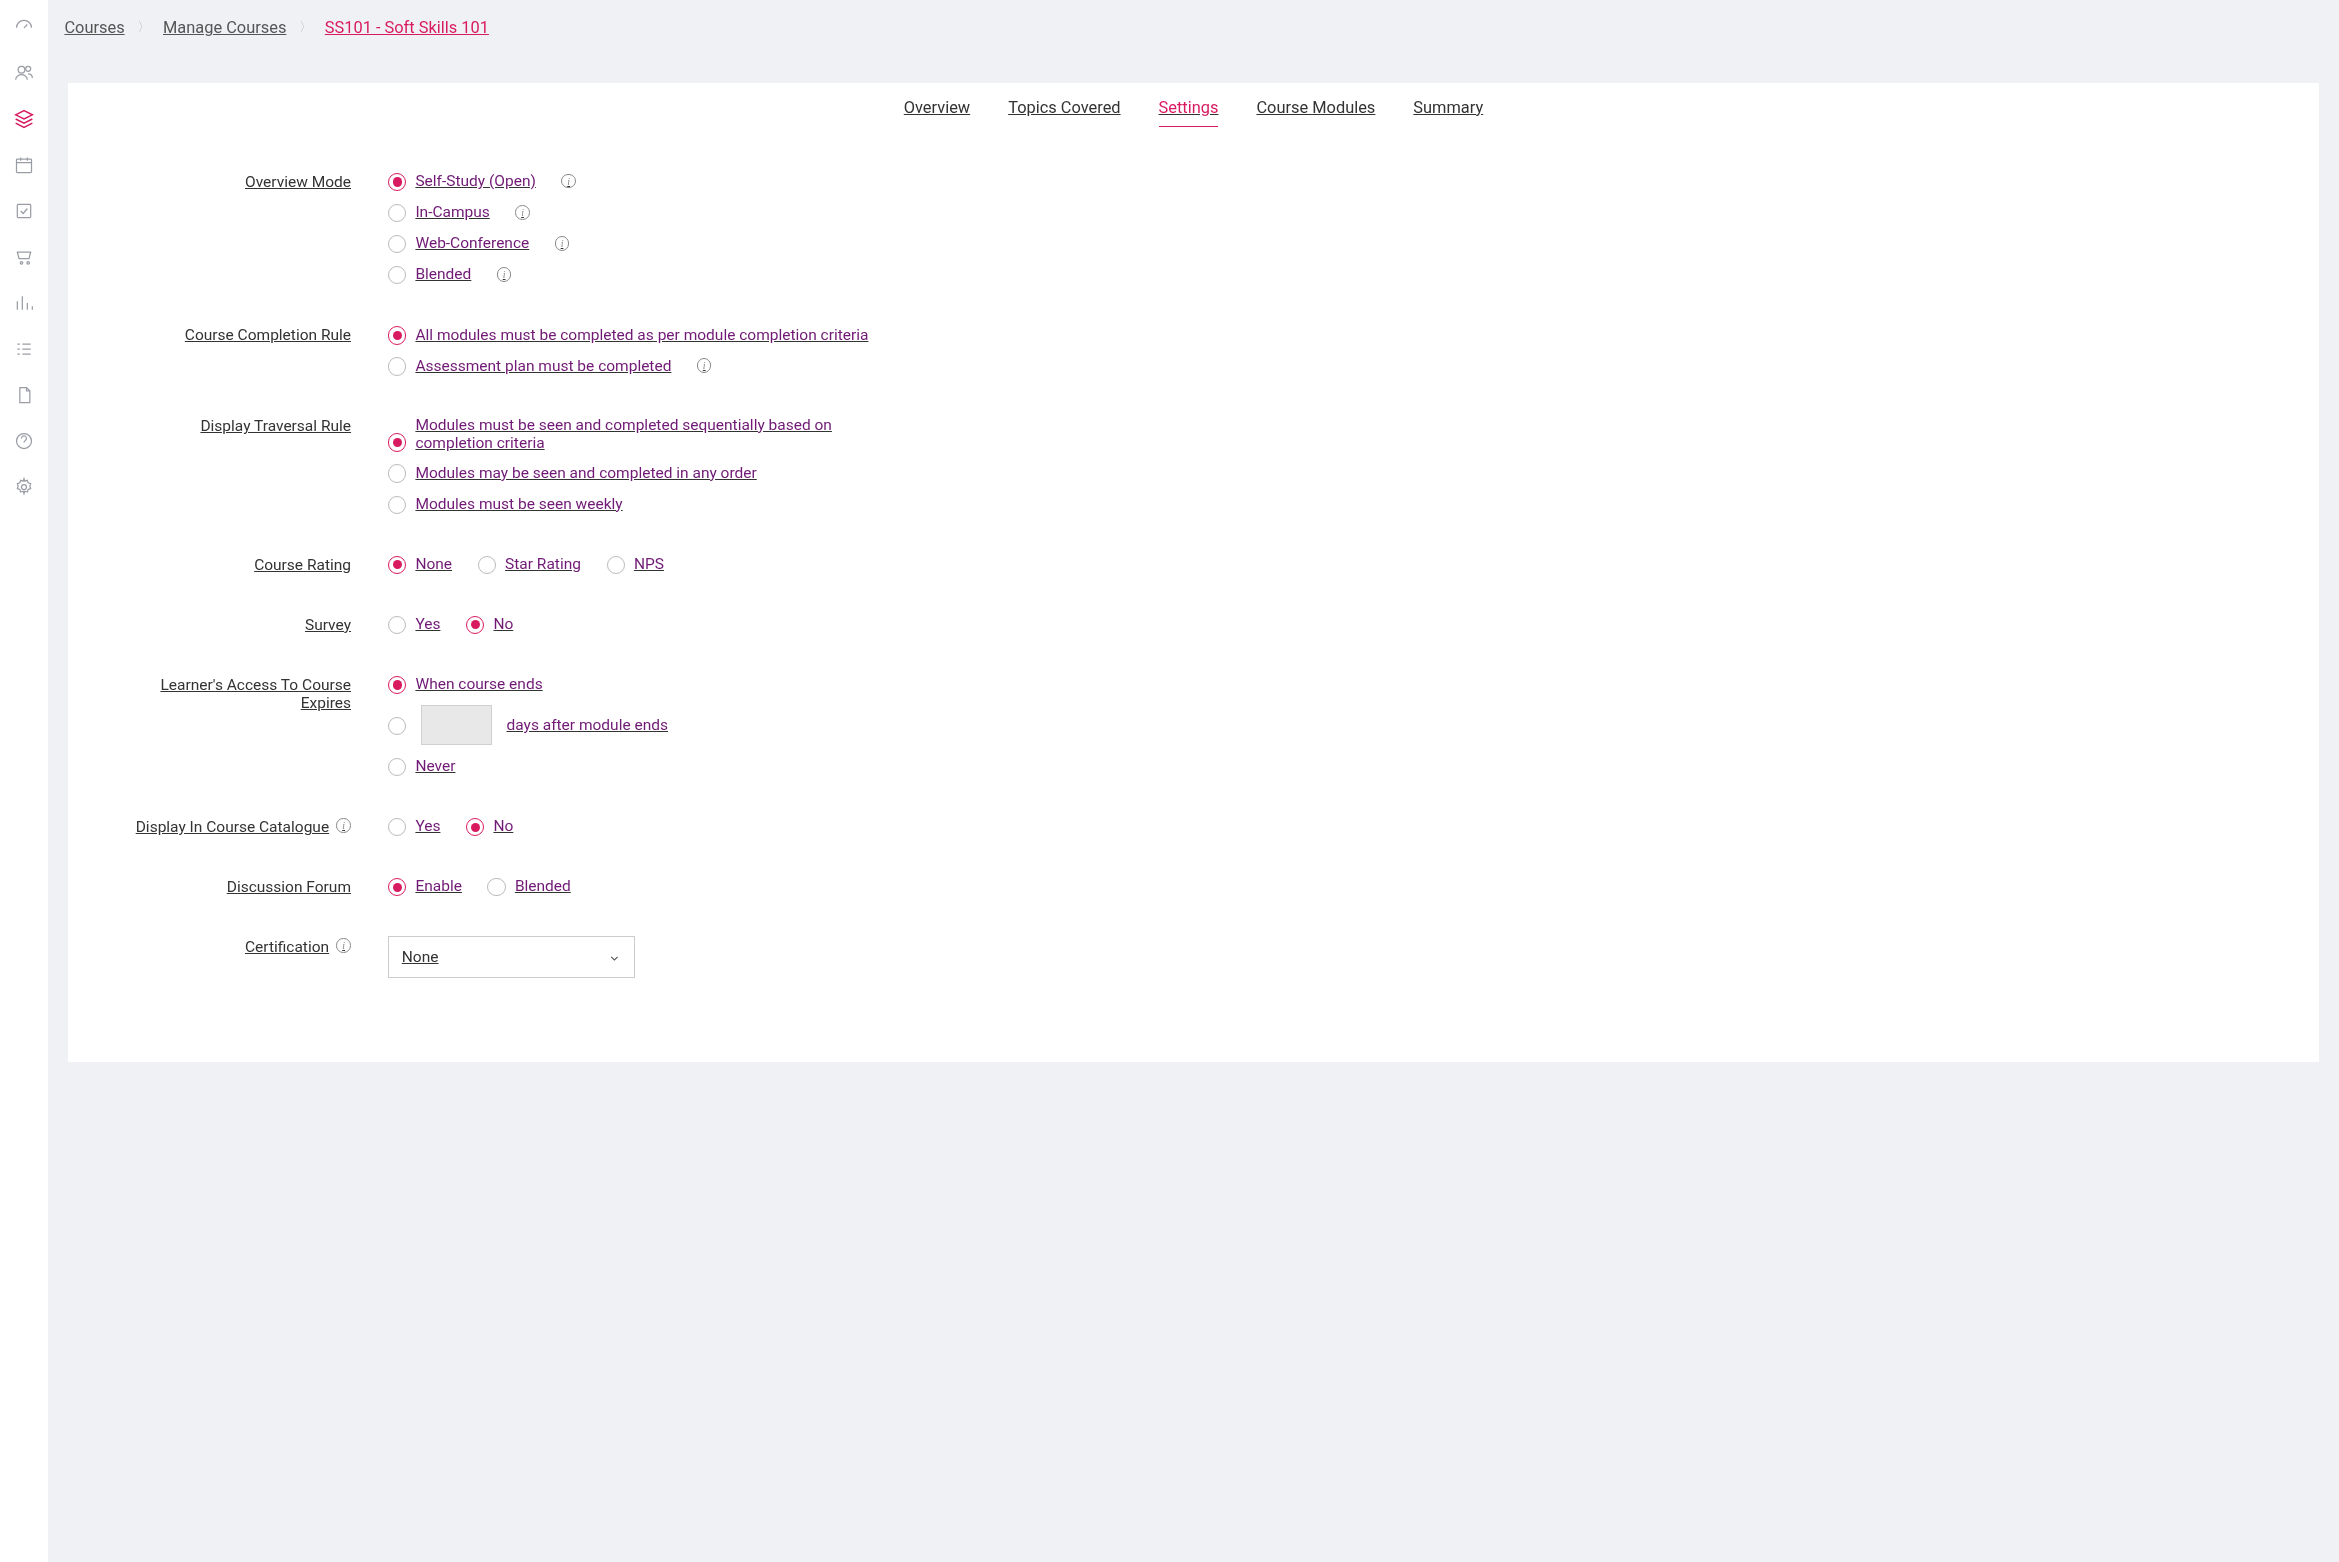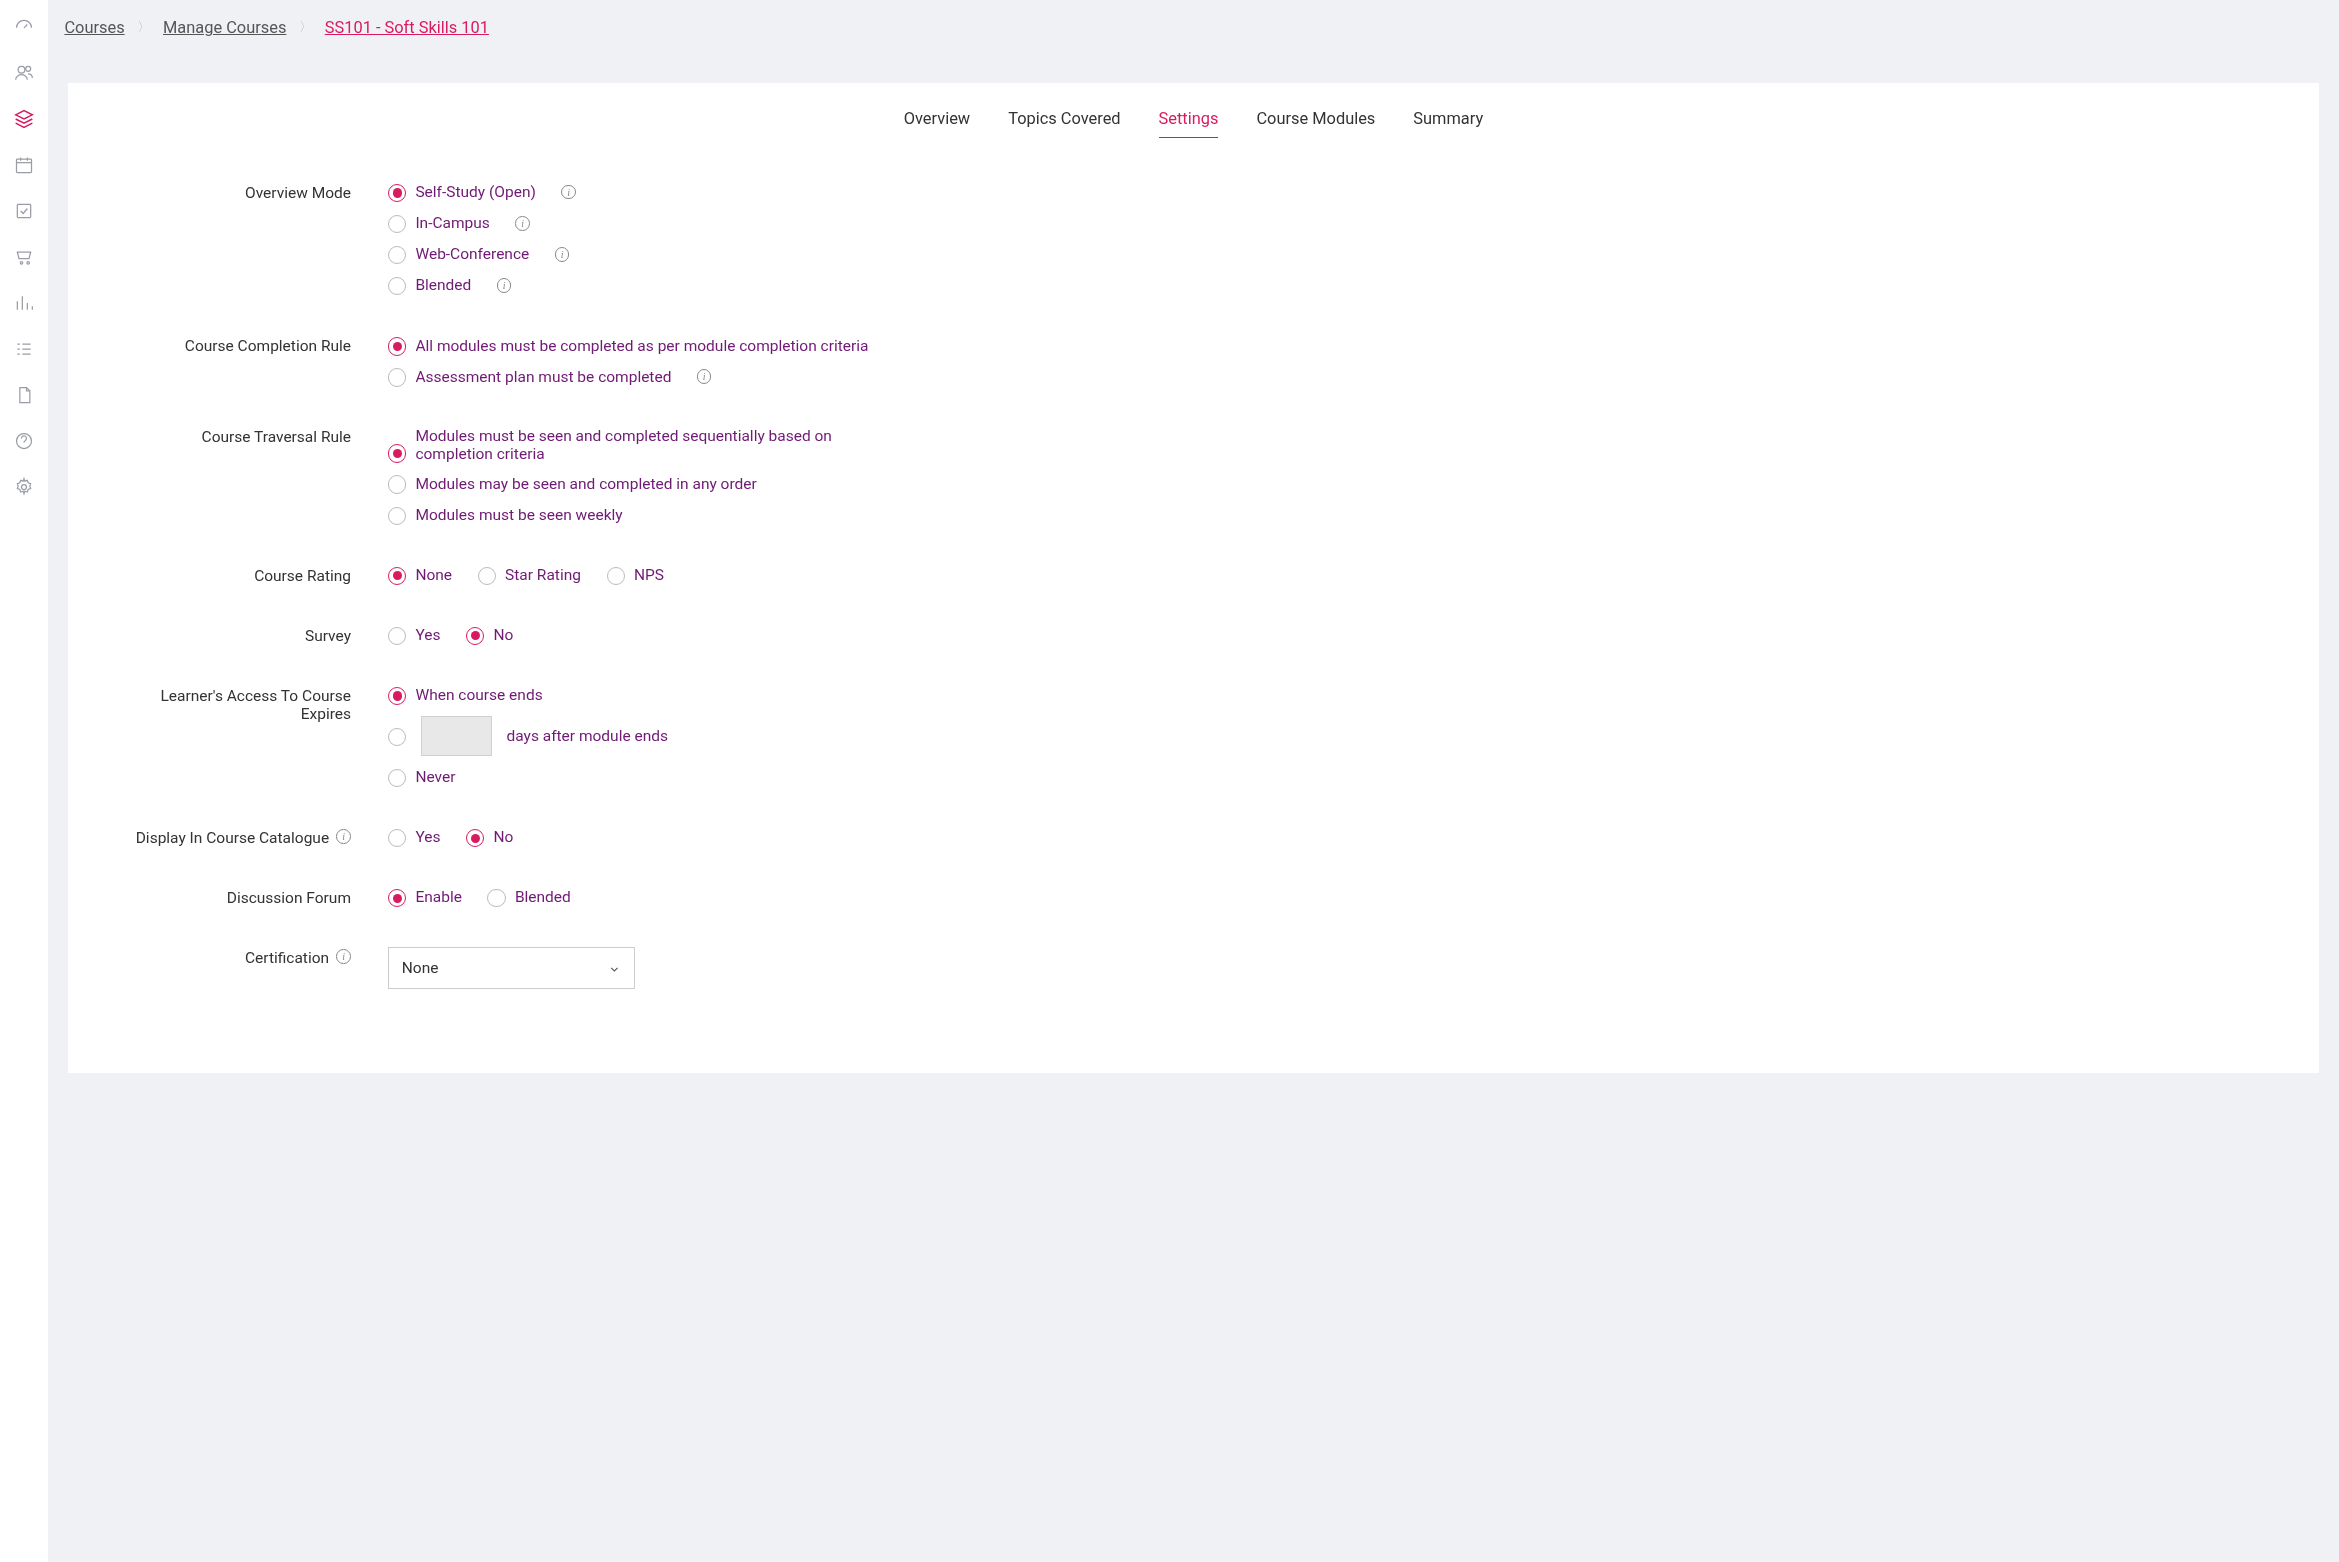--- a/index.html
+++ b/index.html
@@ -54,22 +54,23 @@
 .breadcrumb-item { color: #555; cursor: pointer; text-decoration: underline; }
 .breadcrumb-item.current { color: #d81b60; }
 .breadcrumb-sep { color: #bbb; font-size: 12.8px; }
 
 
 .content-wrapper {
   padding: 27.4px 20px 0 20px;
 }
 .card {
   background: #fff;
-  padding: 26px 55px 55px 55px;
+  padding: 15px 55px 55px 55px;
   min-height: 731px;
+  text-decoration: underline;
 }
 
 
 .tabs {
   display: flex;
   justify-content: center;
   gap: 38px;
   margin-bottom: 44px;
 }
 .tab {
@@ -320,21 +321,21 @@
           </div>
           <div class="radio-option">
             <span class="radio"></span>
             <span class="radio-label">Assessment plan must be completed</span>
             <span class="info-icon">i</span>
           </div>
         </div>
       </div>
 
       <div class="form-row">
-        <div class="form-label">Course Traversal Rule</div>
+        <div class="form-label">Display Traversal Rule</div>
         <div class="form-controls">
           <div class="radio-option" style="align-items:flex-end;">
             <span class="radio checked"></span>
             <span class="radio-label">Modules must be seen and completed sequentially based on completion criteria</span>
           </div>
           <div class="radio-option">
             <span class="radio"></span>
             <span class="radio-label">Modules may be seen and completed in any order</span>
           </div>
           <div class="radio-option">

